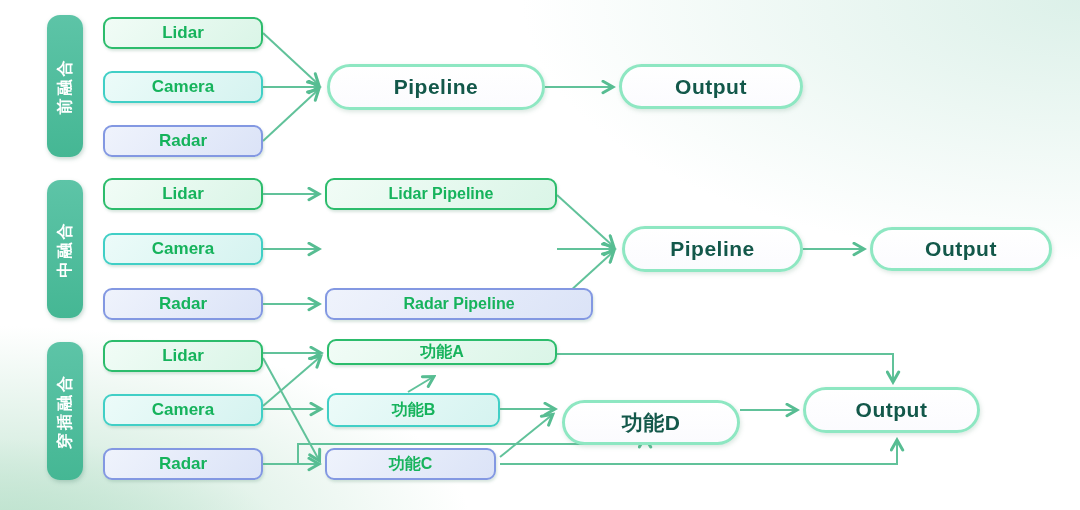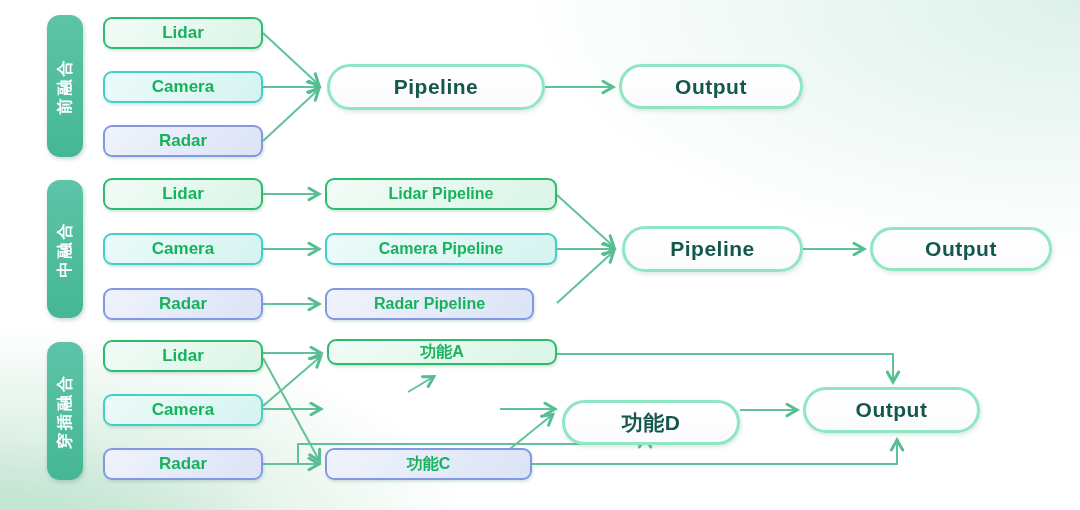--- a/index.html
+++ b/index.html
@@ -112,24 +112,21 @@
     </div>
   <div class="node box camera" style="left:103px;top:233px;width:160px;height:32px;">
       <span>Camera</span>
     </div>
   <div class="node box radar" style="left:103px;top:288px;width:160px;height:32px;">
       <span>Radar</span>
     </div>
   <div class="node box mid lidar" style="left:325px;top:178px;width:232px;height:32px;">
       <span>Lidar Pipeline</span>
     </div>
-  <div class="node box mid camera" style="left:325px;top:233px;width:232px;height:32px;">
-      <span>Camera Pipeline</span>
-    </div>
-  <div class="node box mid radar" style="left:325px;top:288px;width:209px;height:32px;">
+  <div class="node box mid radar" style="left:325px;top:288px;width:268px;height:32px;">
       <span>Radar Pipeline</span>
     </div>
   <div class="node pill" style="left:622px;top:226px;width:181px;height:46px;">
       <span>Pipeline</span>
     </div>
   <div class="node pill" style="left:870px;top:227px;width:182px;height:44px;">
       <span>Output</span>
     </div>
 
   <div class="vbar" style="left:47px;top:342px;height:138px;">
@@ -140,21 +137,24 @@
     </div>
   <div class="node box camera" style="left:103px;top:394px;width:160px;height:32px;">
       <span>Camera</span>
     </div>
   <div class="node box radar" style="left:103px;top:448px;width:160px;height:32px;">
       <span>Radar</span>
     </div>
   <div class="node box mid lidar" style="left:327px;top:339px;width:230px;height:26px;">
       <span>功能A</span>
     </div>
-  <div class="node box mid radar" style="left:325px;top:448px;width:207px;height:32px;">
+  <div class="node box mid camera" style="left:327px;top:393px;width:173px;height:34px;">
+      <span>功能B</span>
+    </div>
+  <div class="node box mid radar" style="left:325px;top:448px;width:171px;height:32px;">
       <span>功能C</span>
     </div>
   <div class="node pill" style="left:562px;top:400px;width:178px;height:45px;">
       <span>功能D</span>
     </div>
   <div class="node pill" style="left:803px;top:387px;width:177px;height:46px;">
       <span>Output</span>
     </div>
 
 </div>

